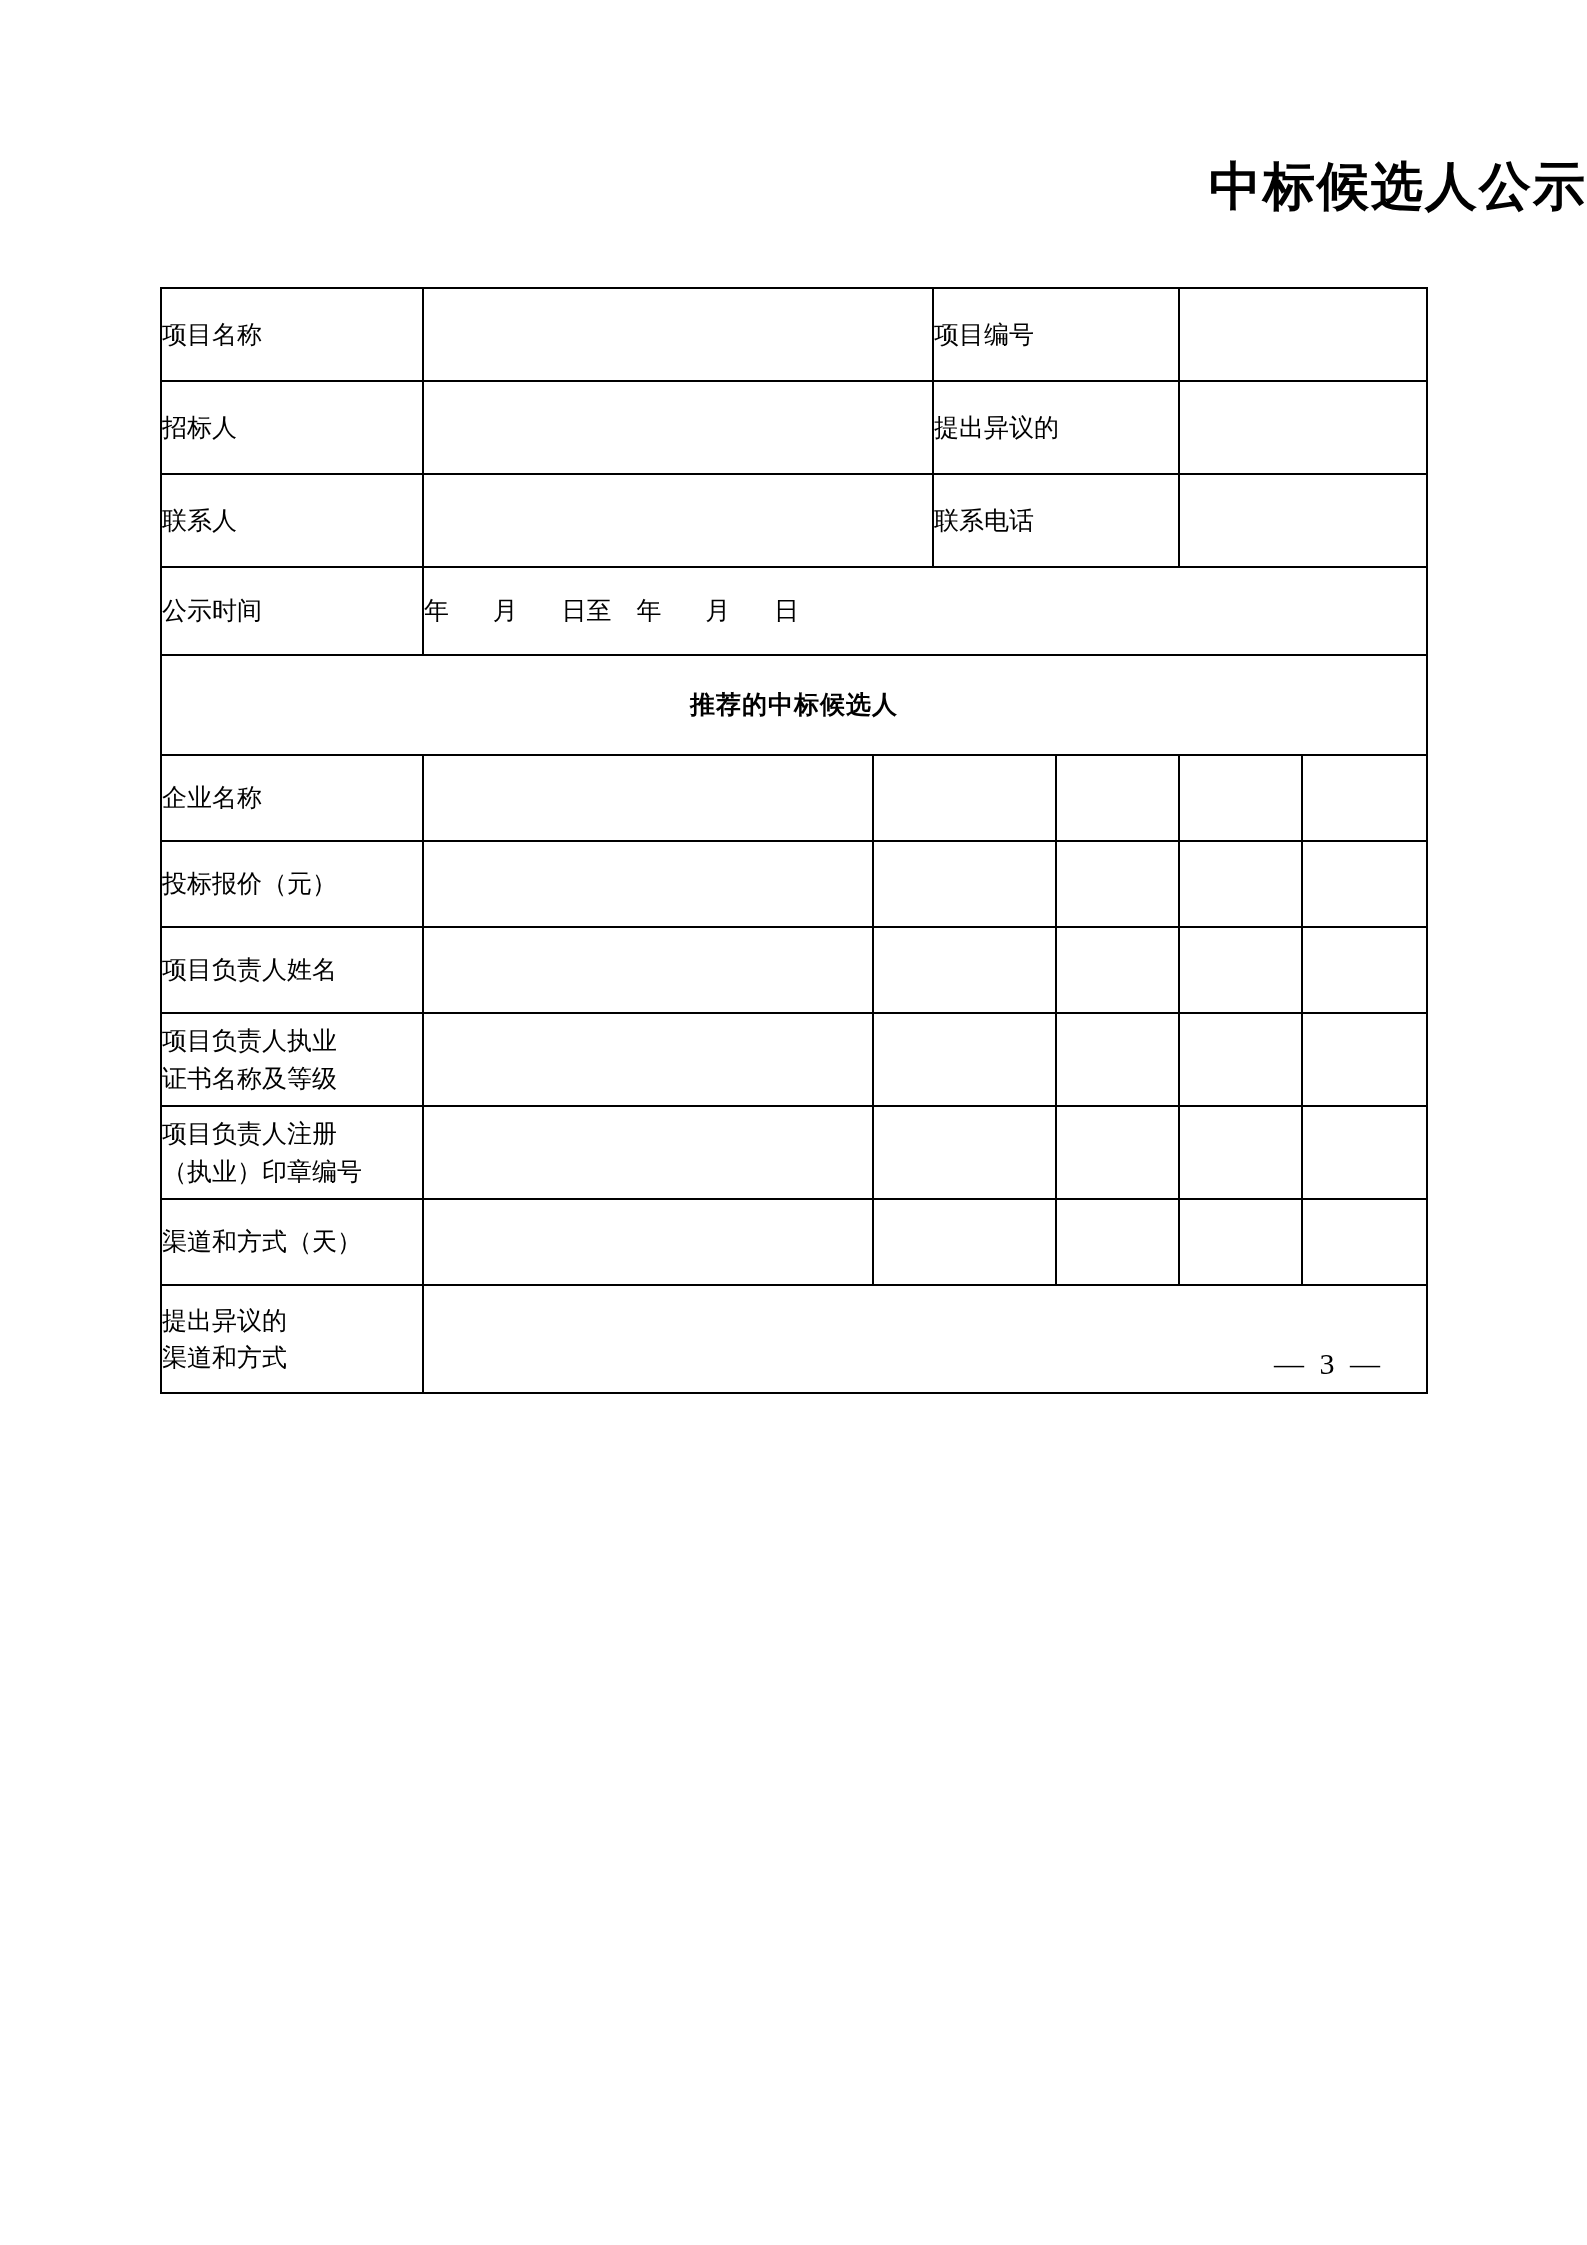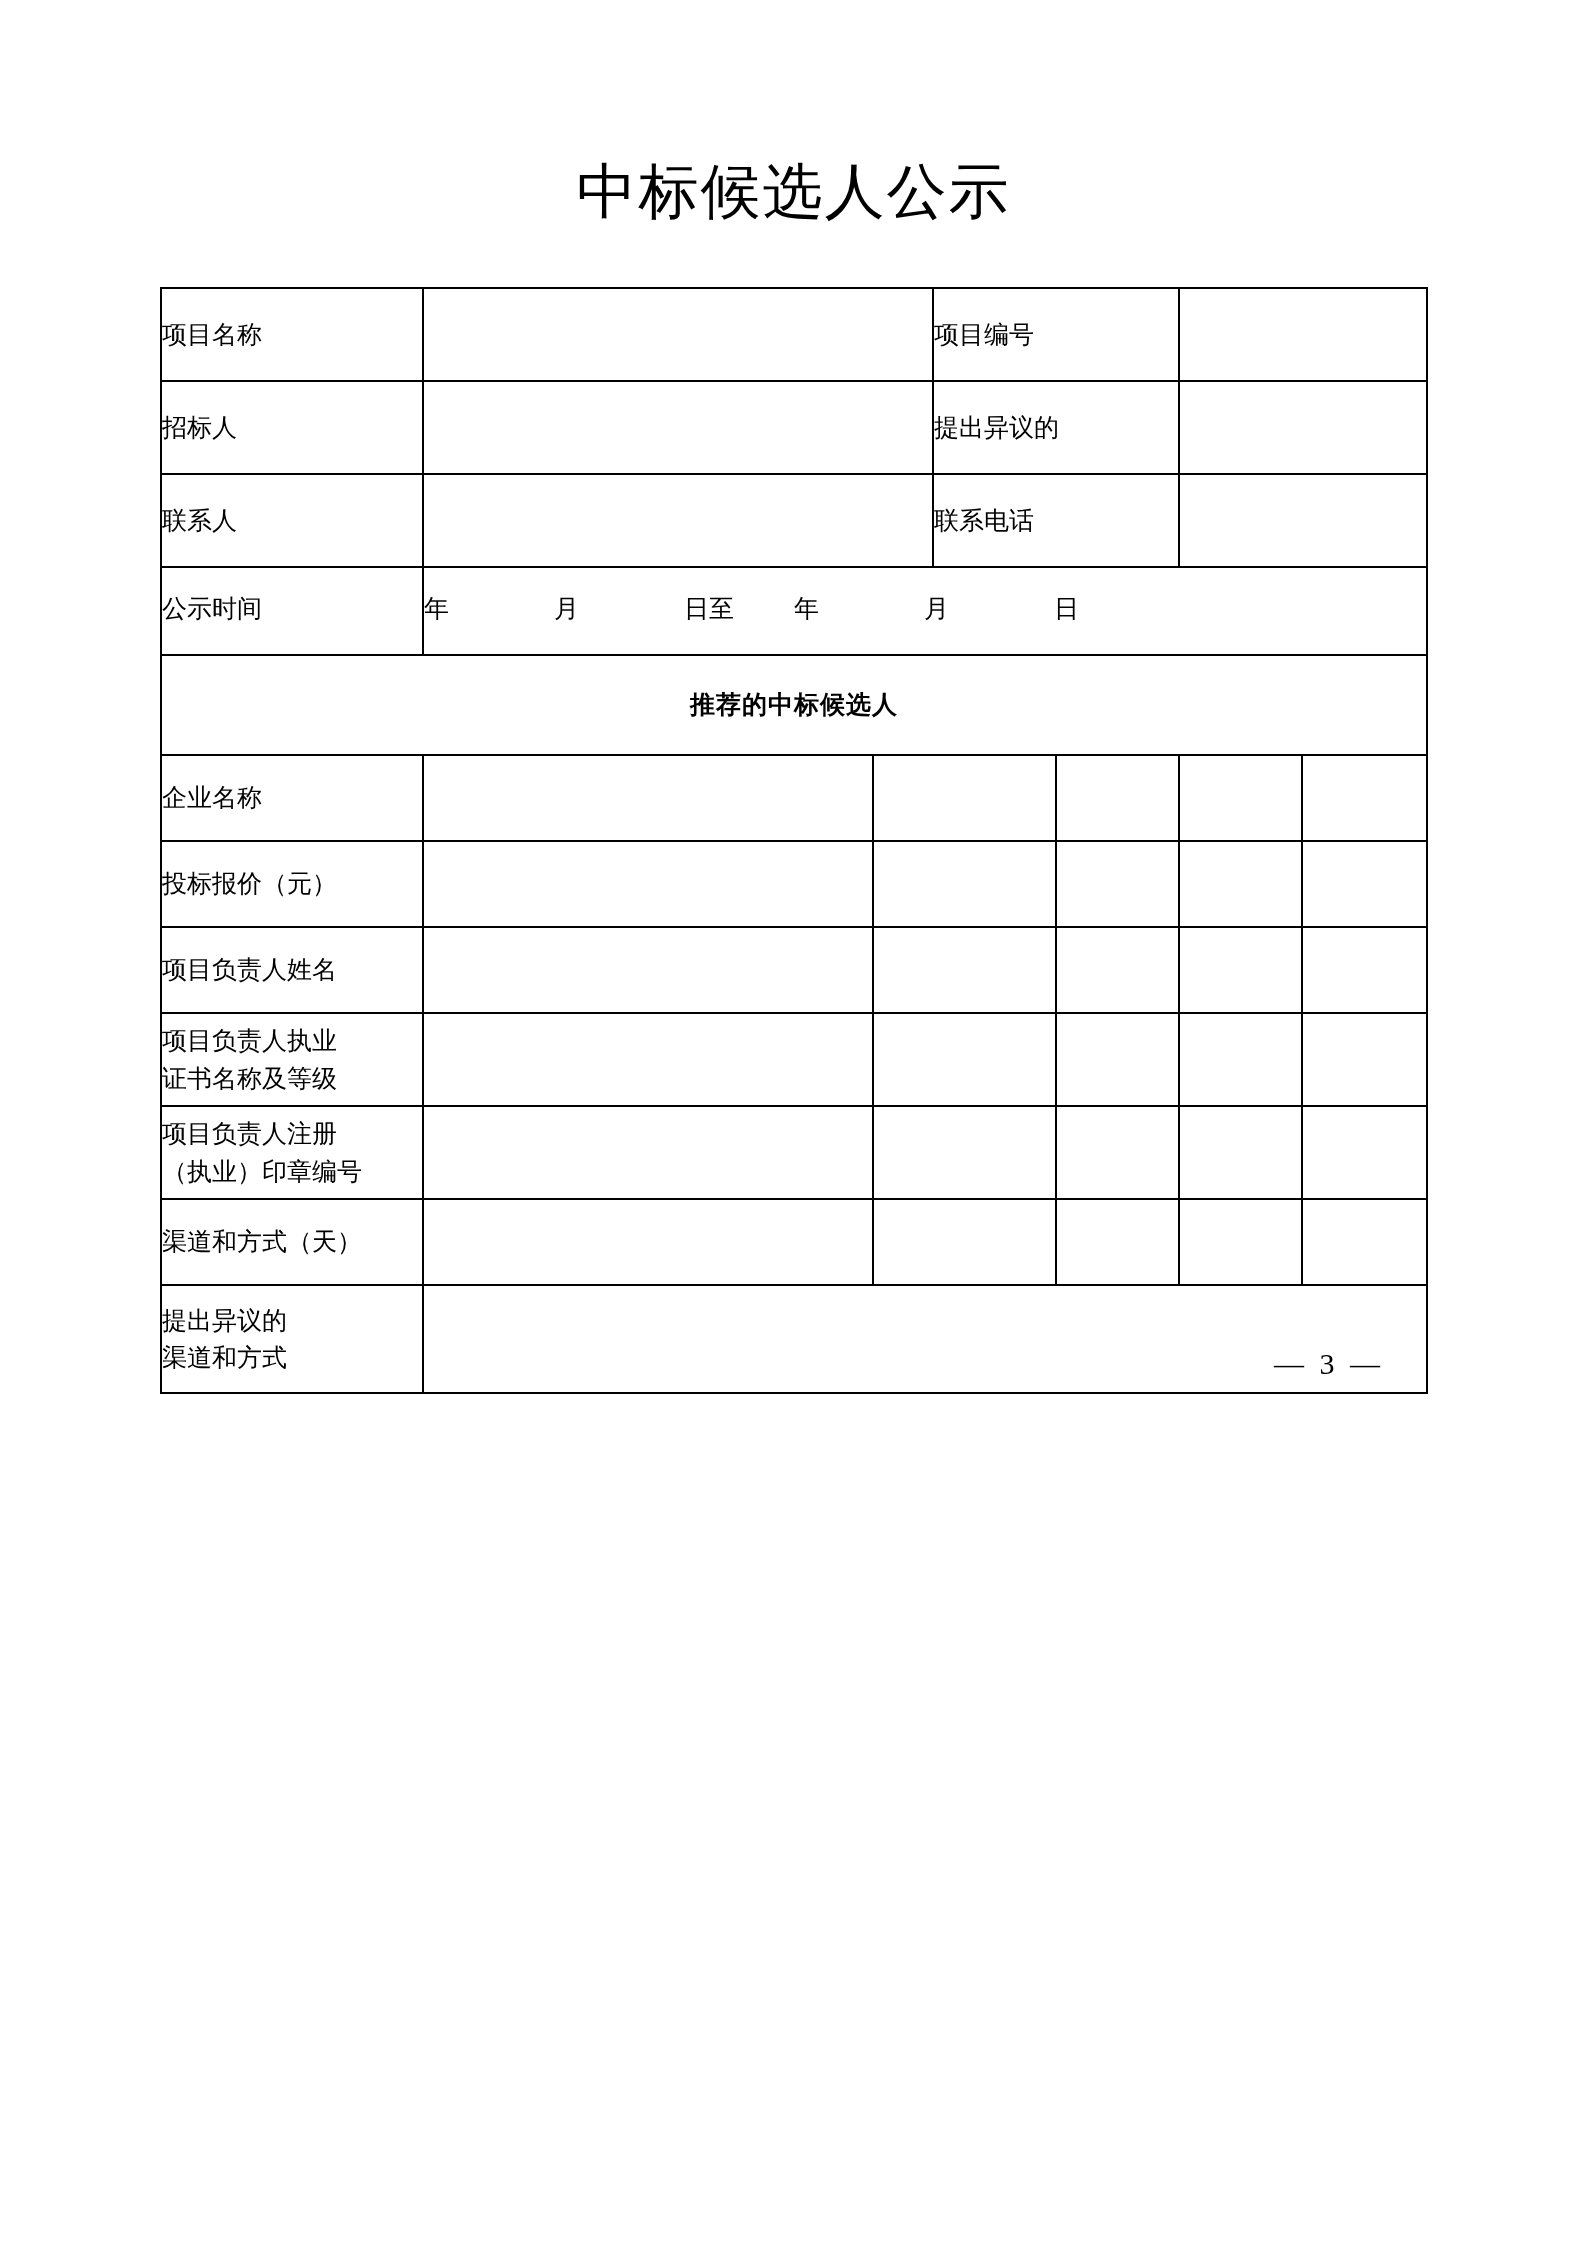--- a/index.html
+++ b/index.html
@@ -23,24 +23,24 @@
     height: 2245px;
     background: #ffffff;
   }
 
   
   .doc-title {
     position: absolute;
     top: 155px;
     left: 0;
     width: 1587px;
-    text-align: center;
+    text-align: right;
     font-family: "DejaVu Sans", "Liberation Sans", sans-serif;
-    font-size: 60px;
-    font-weight: 400;
+    font-size: 52px;
+    font-weight: 700;
     letter-spacing: 2px;
     line-height: 1.2;
     color: #000000;
   }
 
   
   .form-table {
     position: absolute;
     top: 287px;
     left: 160px;
@@ -92,21 +92,21 @@
     position: absolute;
     right: 42px;
     bottom: 6px;
     font-size: 30px;
     letter-spacing: 4px;
     font-family: "Liberation Serif", "DejaVu Serif", serif;
   }
 
   
   .r-top   { height: 93px; }
-  .r-date  { height: 88px; font-family: Liberation Mono, monospace; }
+  .r-date  { height: 88px; }
   .r-body  { height: 86px; }
   .r-tall  { height: 93px; }
   .r-last  { height: 108px; }
 </style>
 </head>
 <body>
 
 <div class="page">
 
   <div class="doc-title">中标候选人公示</div>

